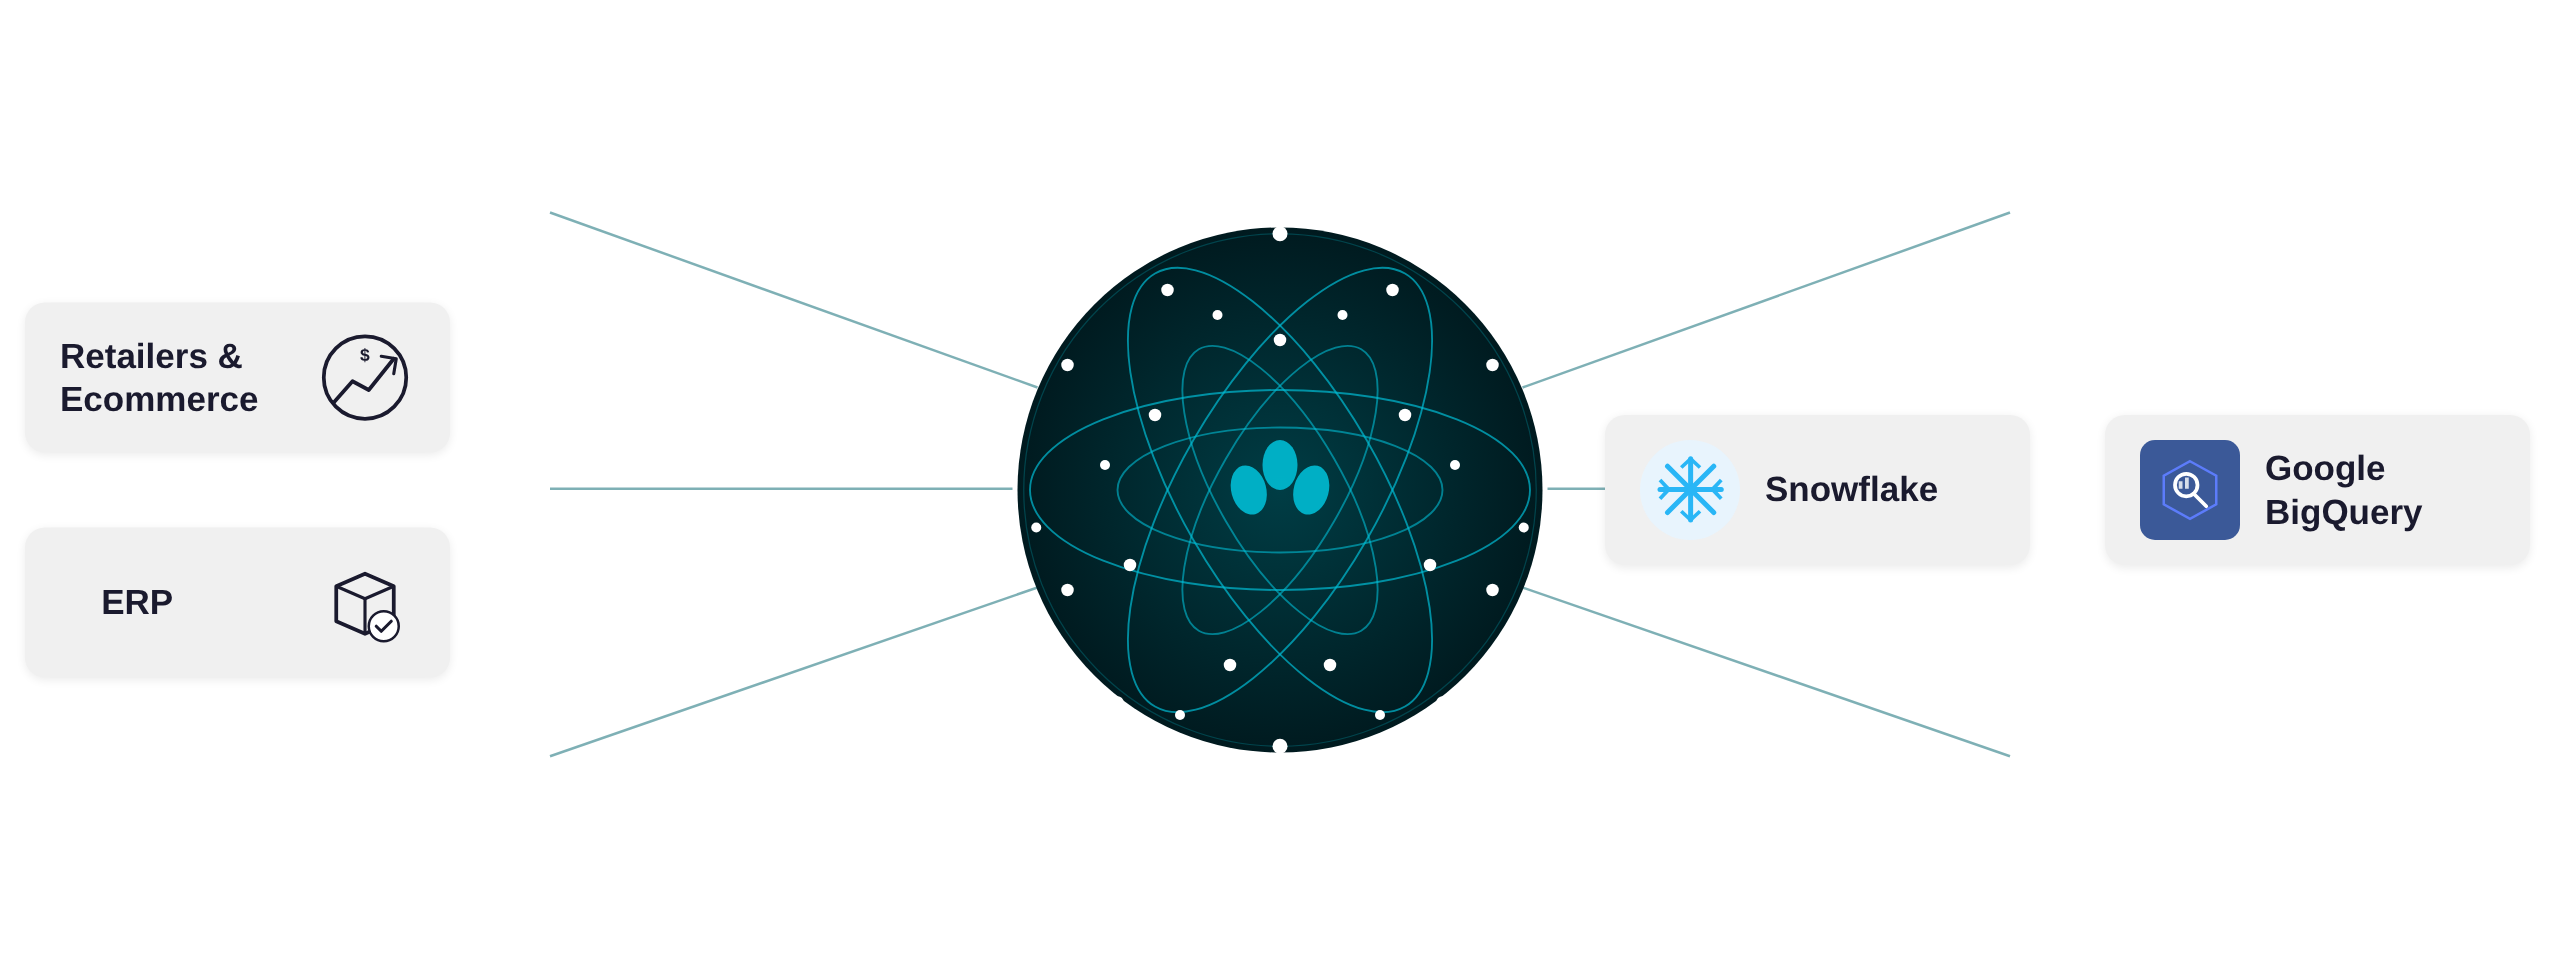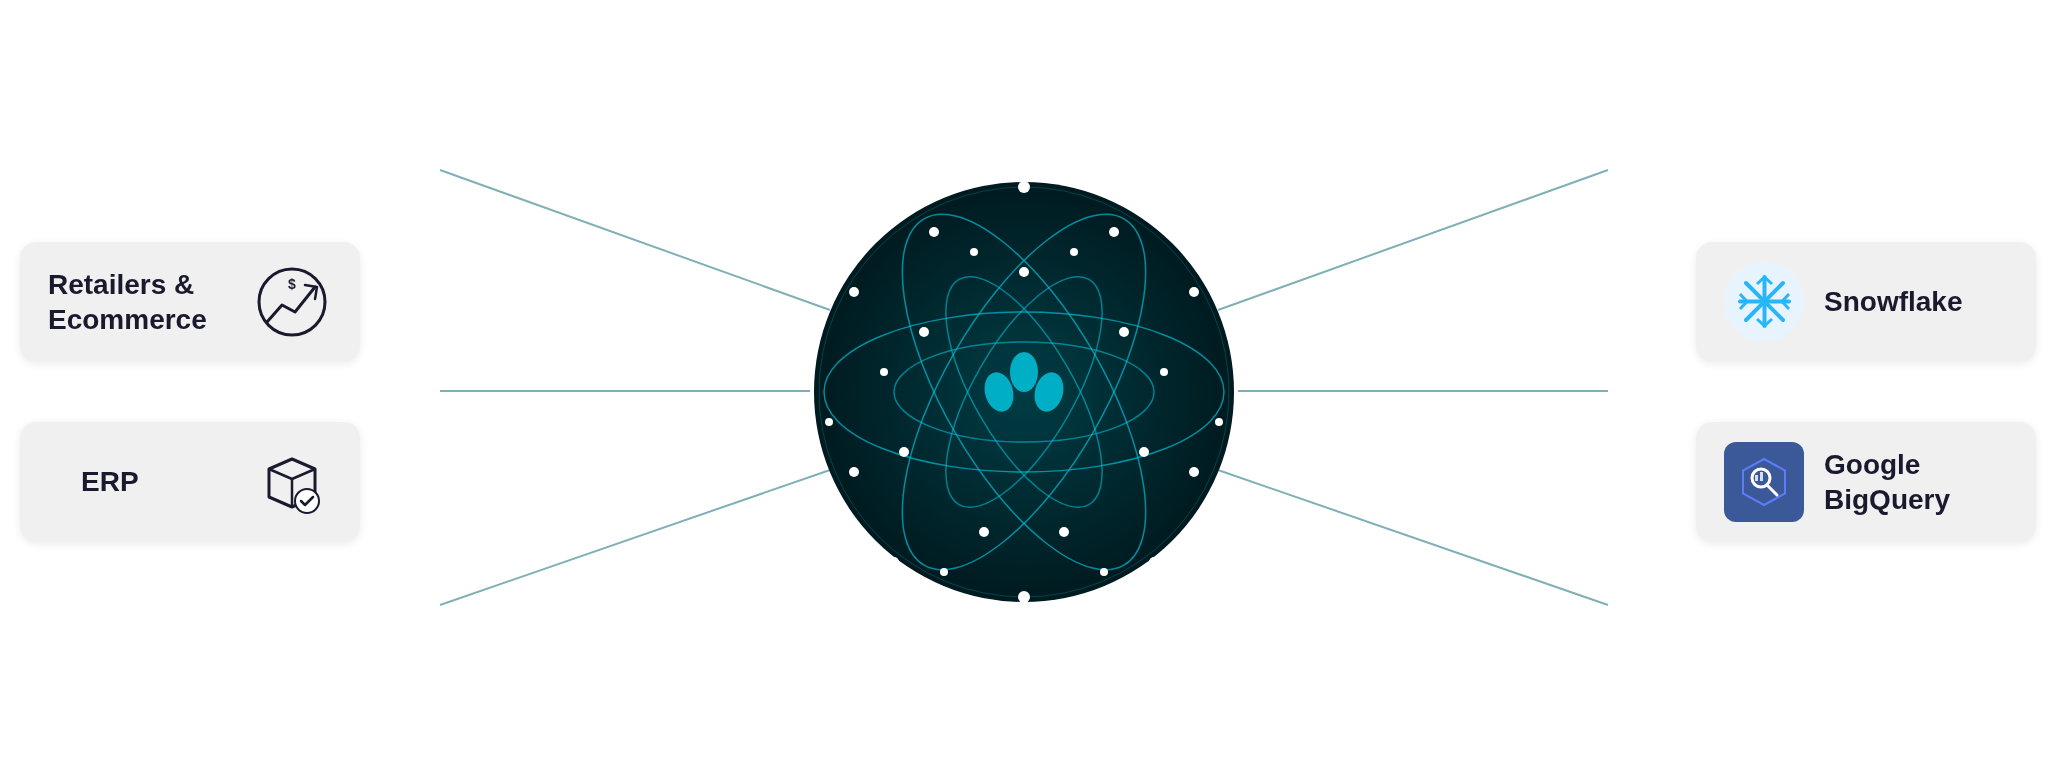--- a/index.html
+++ b/index.html
@@ -43,25 +43,25 @@
       transform: translateY(-50%);
       display: flex;
       flex-direction: column;
       gap: 60px;
       z-index: 20;
     }
 
     
     .right-cards {
       position: absolute;
-      right: 12px;
+      right: 24px;
       top: 50%;
       transform: translateY(-50%);
       display: flex;
-      flex-direction: column;
+      flex-direction: row;
       gap: 60px;
       z-index: 20;
     }
 
     .card {
       background: #f0f0f0;
       border-radius: 16px;
       padding: 20px 28px;
       display: flex;
       align-items: center;

